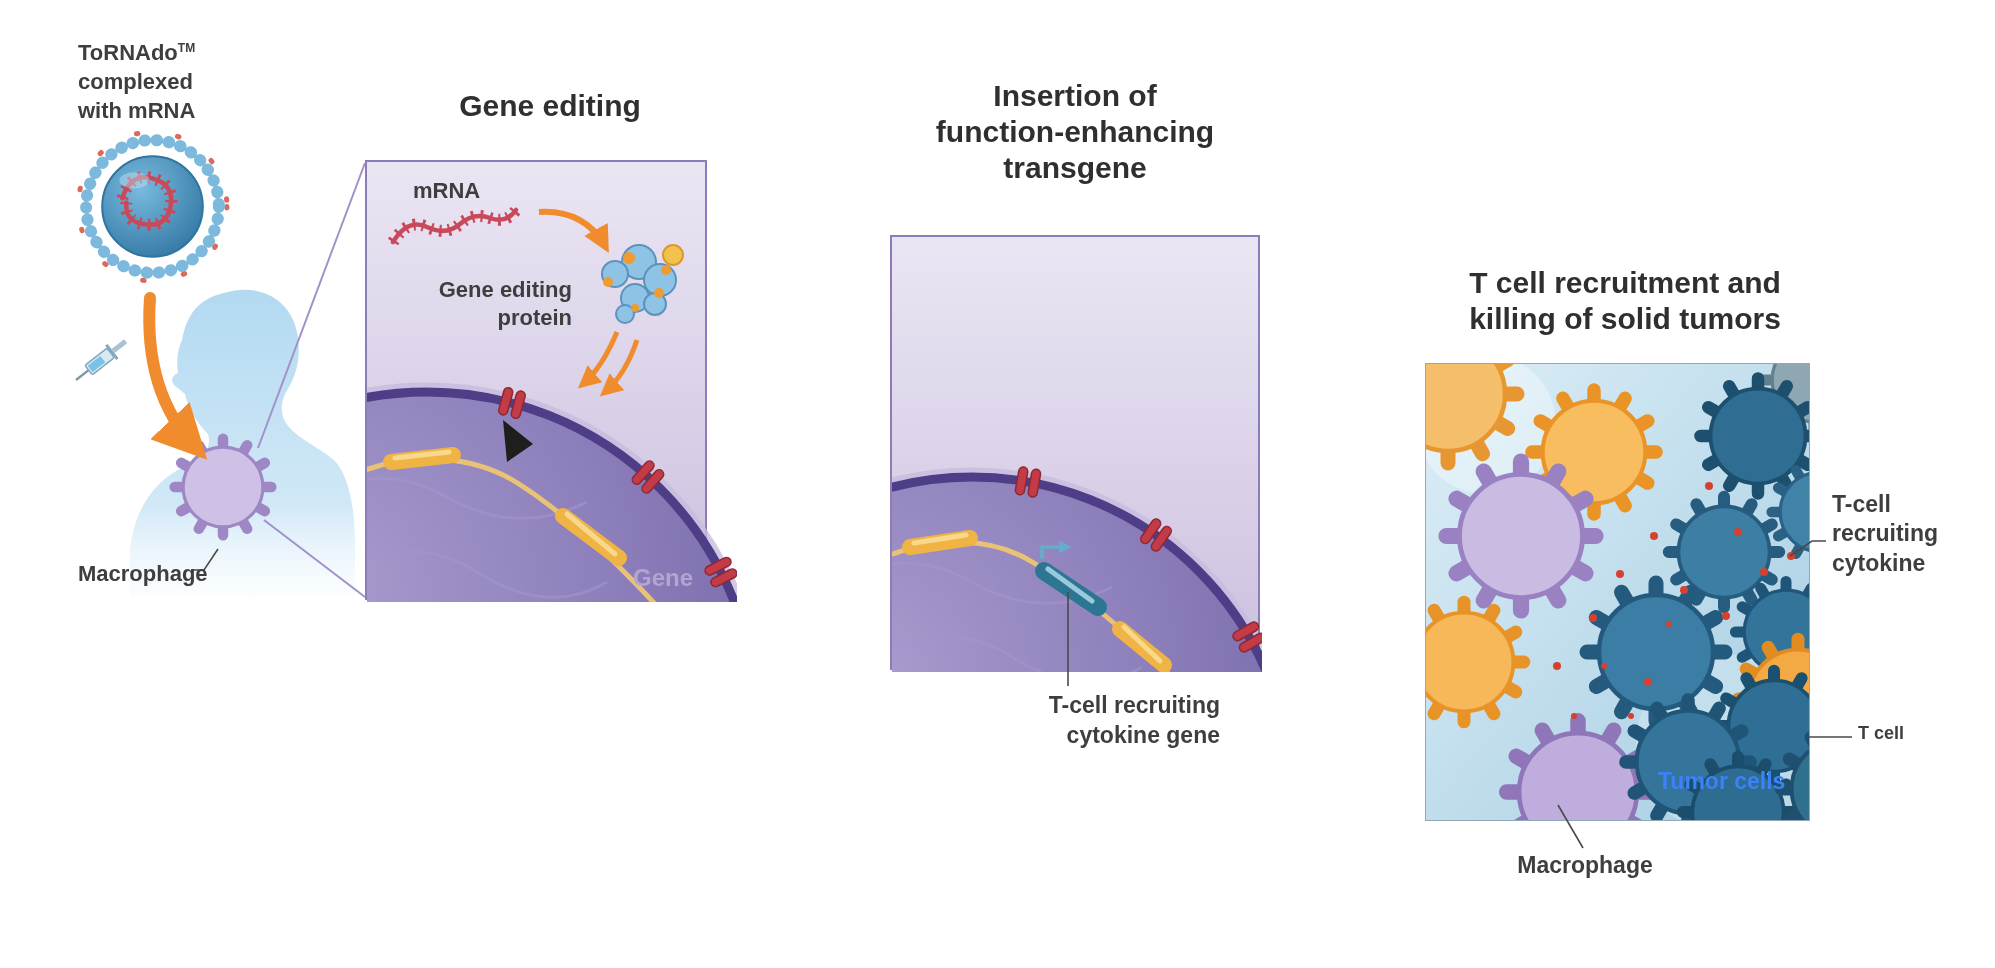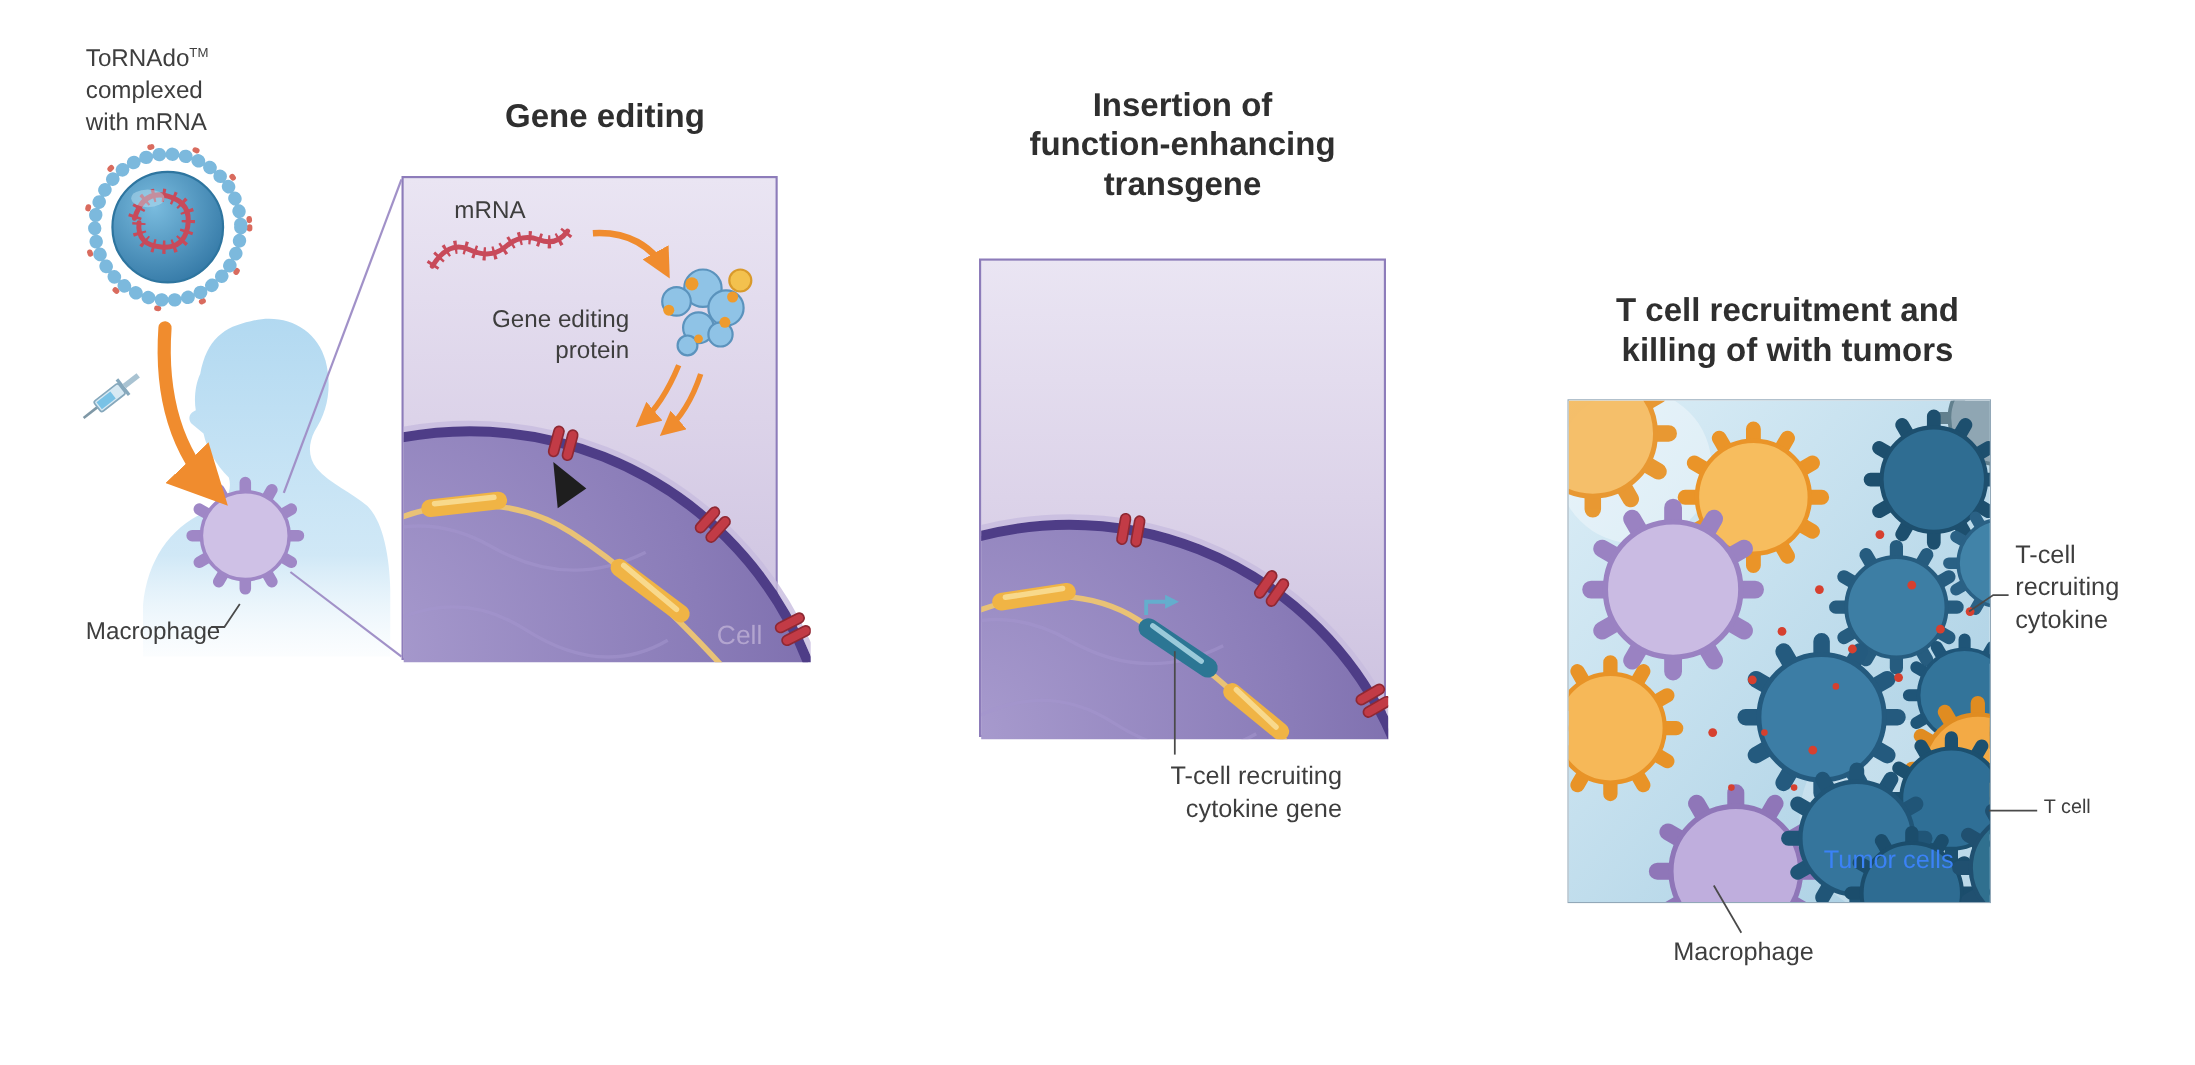--- a/index.html
+++ b/index.html
@@ -7,21 +7,21 @@
     position:relative;width:1995px;height:968px;overflow:hidden;background:#ffffff;
     font-family:"Liberation Sans", sans-serif;color:#3e3e3e;
   }
   .chev{position:absolute;background:#d7ebf8;}
   #chev1{left:0;top:336;width:905;height:362;clip-path:polygon(0 0,82% 0,100% 50%,82% 100%,0 100%);}
   #chev2{left:935;top:336;width:510;height:362;clip-path:polygon(0 0,80% 0,100% 50%,80% 100%,0 100%,17% 50%);}
   #chev3{left:1480;top:592;width:515;height:376;clip-path:polygon(0 100%,54% 0,100% 42%,100% 74%,56% 34%,16% 100%);}
   #chev4{left:1750;top:830;width:245;height:138;clip-path:polygon(0 100%,48% 0,100% 52%,100% 100%);}
 
   .abs{position:absolute;}
-  .lbl{position:absolute;font-size:22px;line-height:1.32;color:#3e3e3e;}
+  .lbl{position:absolute;font-size:22px;line-height:1.32;color:#3e3e3e;font-weight:bold;}
   .title{position:absolute;font-weight:700;font-size:30px;line-height:1.2;color:#2f2f2f;text-align:center;}
   sup.tm{font-size:12px;vertical-align:super;}
 
   .panel{
     position:absolute;border:2px solid #8d7cba;box-sizing:border-box;
     background:linear-gradient(180deg,#eae5f3 0%,#dcd3e9 50%,#cbc0df 100%);
   }
   .panel svg{position:absolute;left:0;top:0;}
 
   .mrna-rib{fill:none;stroke:#c84a5a;stroke-width:12;stroke-dasharray:2.5 6.5;}
@@ -171,21 +171,21 @@
           <circle cx="299" cy="108" r="5"></circle>
         </g>
       </g>
     </svg>
 
     <div class="lbl" style="left:46px;top:14px">mRNA</div>
     <div class="lbl" style="left:60px;top:114px;width:145px;text-align:right;line-height:1.25">
       <span>Gene editing</span><br>
       <span>protein</span>
     </div>
-    <div class="lbl" style="right:12px;bottom:4px;color:#b3a5cf;font-size:24px">Cell</div>
+    <div class="lbl" style="right:12px;bottom:4px;color:#b3a5cf;font-size:24px">Gene</div>
   </div>
 
   <div class="title z7" style="left:865px;top:78px;width:420px">
     <span>Insertion of</span><br>
     <span>function-enhancing</span><br>
     <span>transgene</span>
   </div>
 
   <div class="panel z4" style="left:890px;top:235px;width:370px;height:435px">
     <svg width="370" height="435" viewBox="0 0 370 435">
@@ -229,21 +229,21 @@
     </svg>
   </div>
 
   <div class="lbl z7" style="left:930px;top:690px;width:290px;text-align:right;font-size:23px">
     <span>T-cell recruiting</span><br>
     <span>cytokine gene</span>
   </div>
 
   <div class="title z7" style="left:1425px;top:265px;width:400px">
     <span>T cell recruitment and</span><br>
-    <span>killing of with tumors</span>
+    <span>killing of solid tumors</span>
   </div>
 
   <div class="abs z4" style="left:1425px;top:363px;width:385px;height:458px;border:1px solid #92a8b8;box-sizing:border-box;overflow:hidden">
     <svg width="383" height="456" viewBox="0 0 383 456">
       <defs>
         <linearGradient id="bg3" x1="0" y1="0" x2="1" y2="1">
           <stop offset="0" stop-color="#dceef7"></stop>
           <stop offset="1" stop-color="#a6cde2"></stop>
         </linearGradient>
       </defs>

